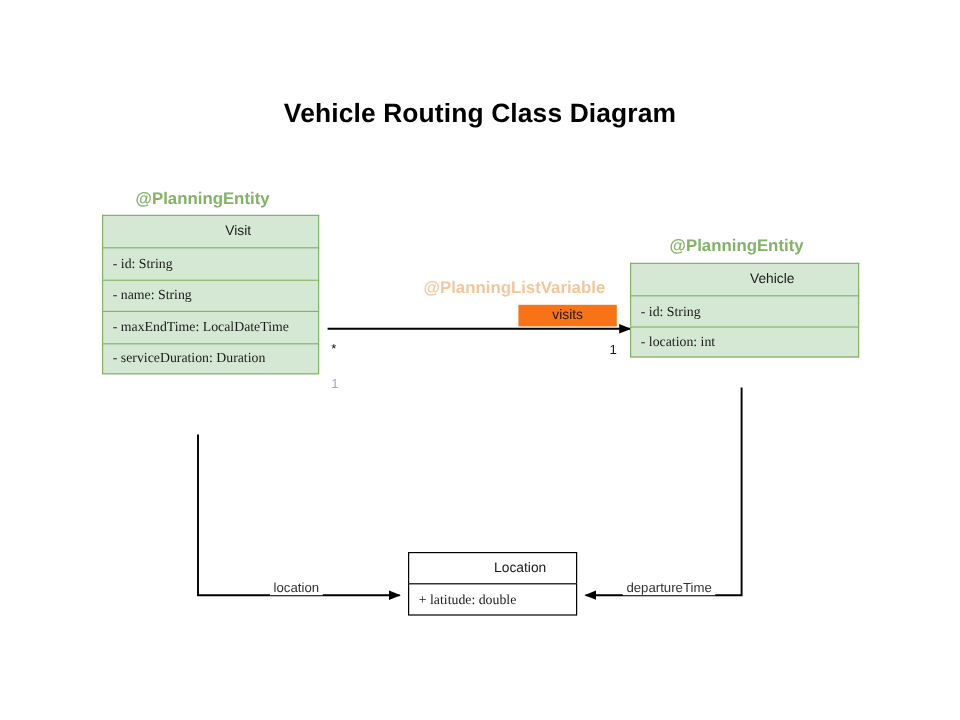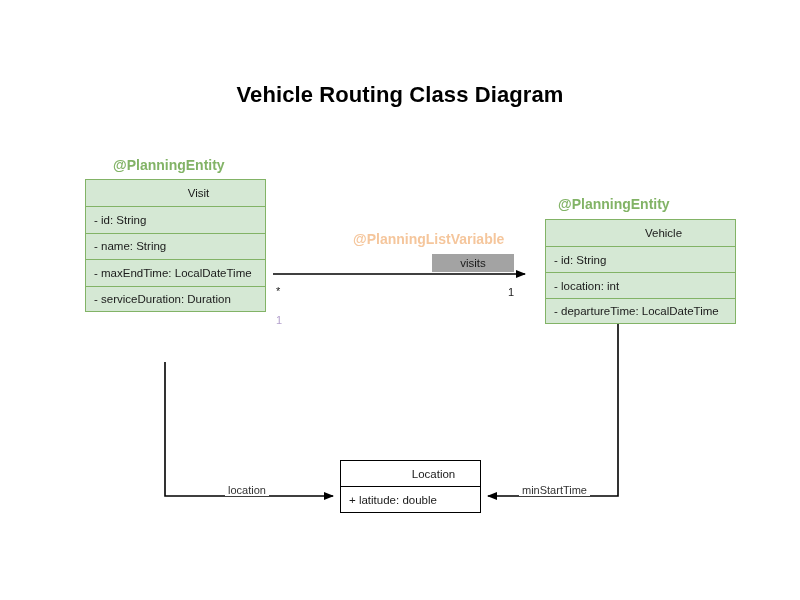--- a/index.html
+++ b/index.html
@@ -58,20 +58,21 @@
     white-space: nowrap;
     padding-left: 46px;
   }
   .uml-row.header {
     justify-content: center;
     font-size: 11.5px;
   }
   .uml-row.attr {
     justify-content: flex-start;
     padding-left: 8px;
+    font-family: Liberation Serif, serif;
   }
 
   
   .uml-class.green .uml-row {
     background: #d5e8d4;
     border: 1px solid #82b366;
     border-bottom: none;
   }
   .uml-class.green .uml-row:last-child {
     border-bottom: 1px solid #82b366;
@@ -85,34 +86,34 @@
   }
   .uml-class.plain .uml-row:last-child {
     border-bottom: 1px solid #000000;
   }
 
   
   #class-visit  { left: 85px;  top: 179px; width: 181px; }
   #class-visit .uml-row.header { height: 27px; }
   #class-visit .uml-row.attr   { height: 26.5px; }
 
-  #class-vehicle { left: 545px; top: 219px; width: 191px; }
+  #class-vehicle { left: 525px; top: 219px; width: 191px; }
   #class-vehicle .uml-row.header { height: 27px; }
   #class-vehicle .uml-row.attr   { height: 26px; }
 
   #class-location { left: 340px; top: 460px; width: 141px; }
   #class-location .uml-row.header { height: 26px; }
   #class-location .uml-row.attr   { height: 27px; }
 
   
   .edge-chip {
     position: absolute;
     font-size: 11.5px;
     color: #1a1a1a;
-    background: #a3a3a3;
+    background: #f97316;
     padding: 3px 6px;
     white-space: nowrap;
     text-align: center;
   }
   .edge-label {
     position: absolute;
     font-size: 11px;
     color: #333333;
     background: #ffffff;
     padding: 0 3px;
@@ -175,33 +176,32 @@
     <div class="uml-row attr">- maxEndTime: LocalDateTime</div>
     <div class="uml-row attr">- serviceDuration: Duration</div>
   </div>
 
   <div class="annotation green" style="left:558px; top:196px;">@PlanningEntity</div>
 
   <div class="uml-class green" id="class-vehicle">
     <div class="uml-row header">Vehicle</div>
     <div class="uml-row attr">- id: String</div>
     <div class="uml-row attr">- location: int</div>
-    <div class="uml-row attr">- departureTime: LocalDateTime</div>
   </div>
 
   <div class="uml-class plain" id="class-location">
     <div class="uml-row header">Location</div>
     <div class="uml-row attr">+ latitude: double</div>
   </div>
 
   <div class="annotation orange" style="left:353px; top:231px;">@PlanningListVariable</div>
 
   <div class="edge-chip" style="left:432px; top:254px; width:70px;">visits</div>
 
   <div class="multiplicity dark" style="left:276px; top:285px;">*</div>
   <div class="multiplicity muted" style="left:276px; top:314px;">1</div>
   <div class="multiplicity dark" style="left:508px; top:286px;">1</div>
 
   <div class="edge-label" style="left:225px; top:484px;">location</div>
 
-  <div class="edge-label" style="left:519px; top:484px;">minStartTime</div>
+  <div class="edge-label" style="left:519px; top:484px;">departureTime</div>
 
 </div>
 
 </body></html>

